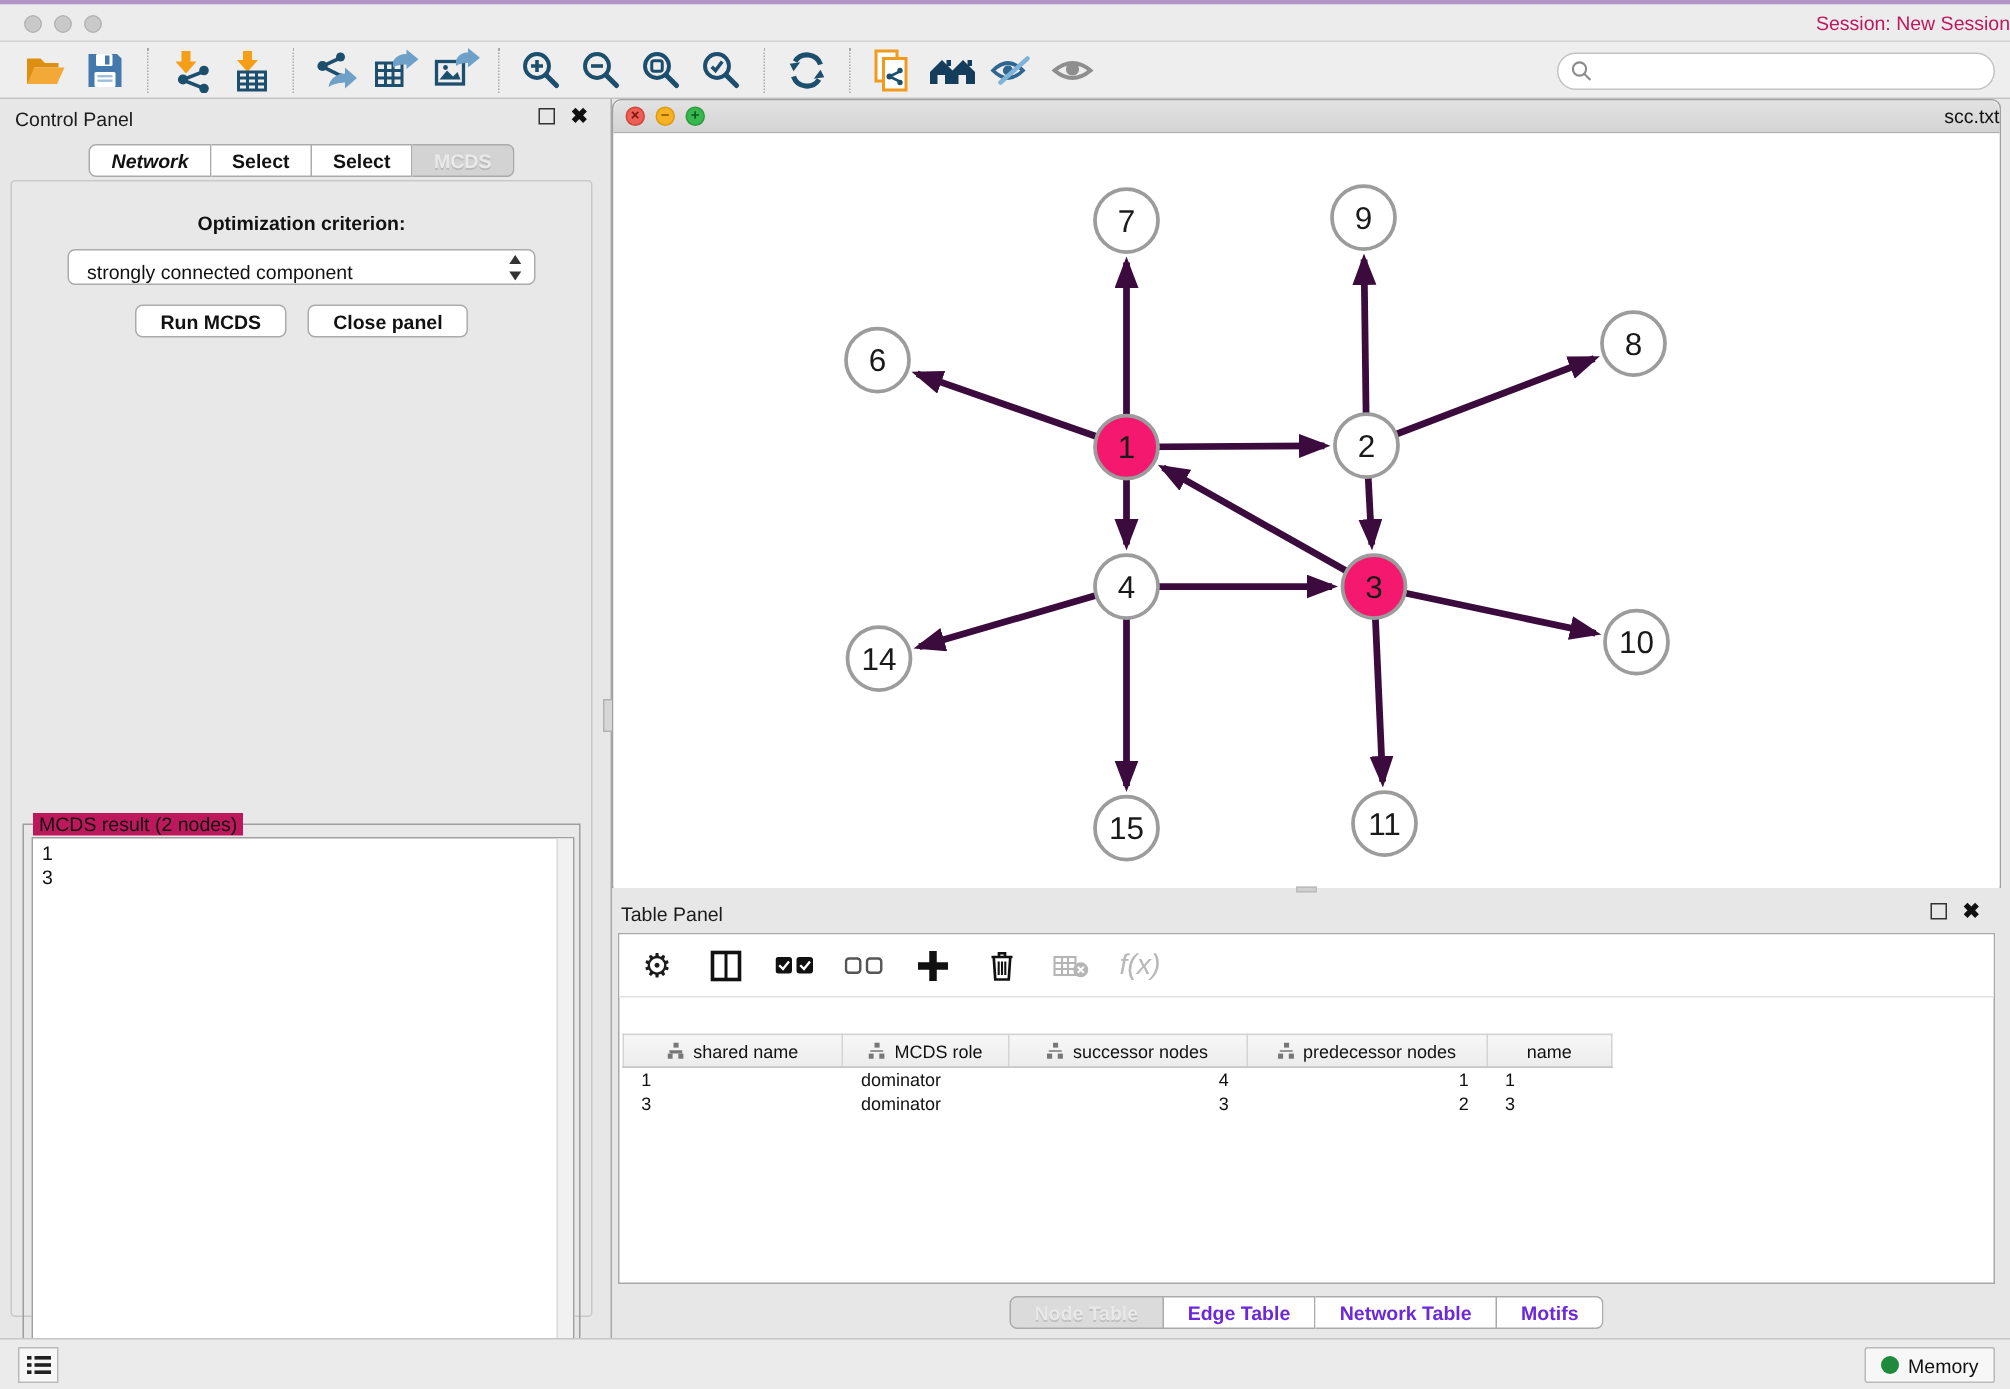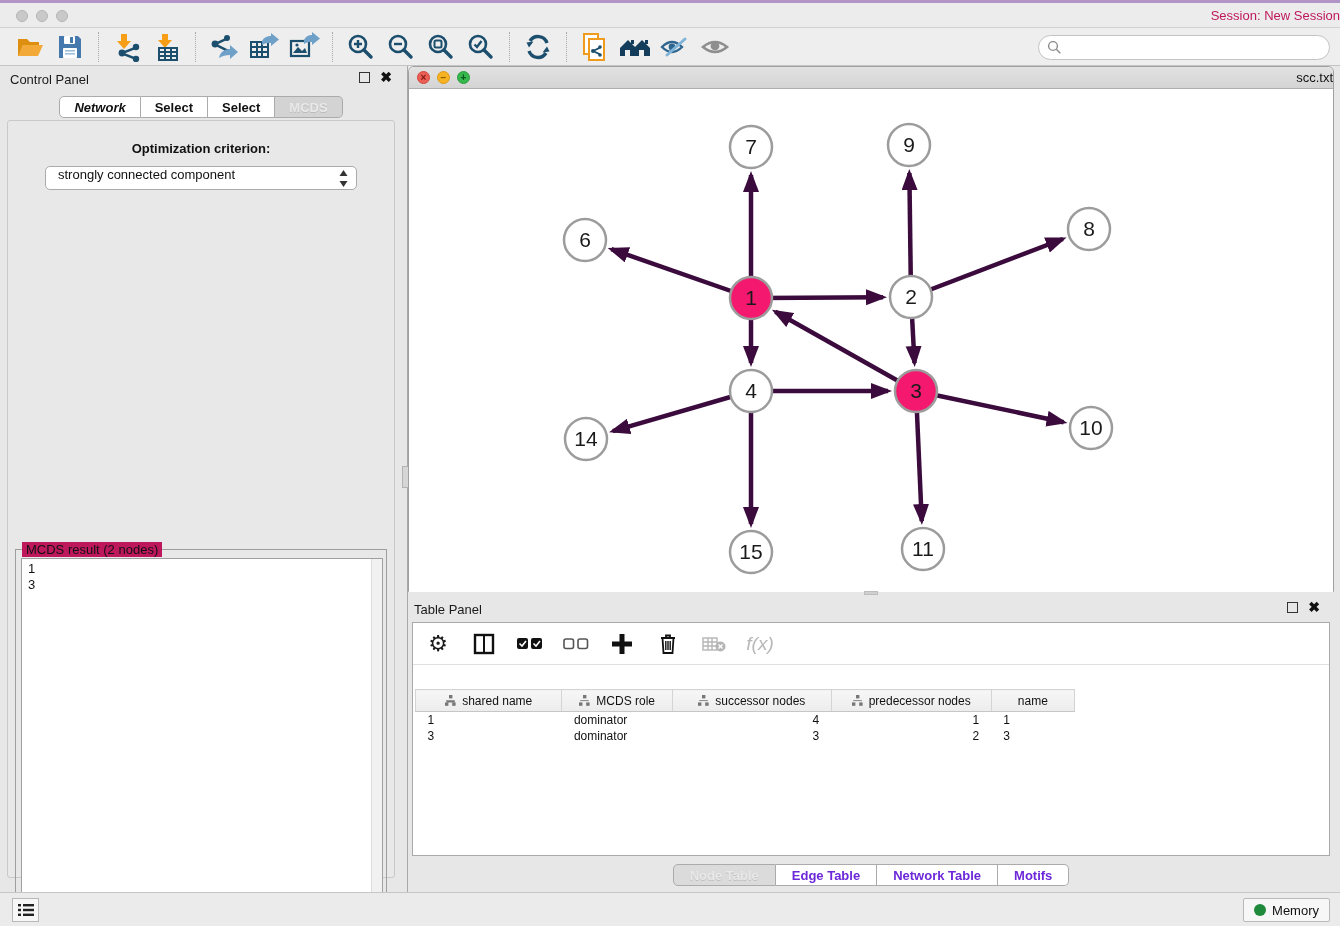--- a/index.html
+++ b/index.html
@@ -25,21 +25,21 @@
   .panel-header-icons { position:absolute; right:10px; top:6px; display:flex; gap:10px; align-items:center; }
   .float-icon { width:11px; height:11px; border:1.5px solid #333; display:inline-block; background:transparent; }
   .close-icon { font-size:14px; font-weight:bold; color:#111; line-height:11px; }
   .cp-tabs { position:absolute; left:0; top:30px; width:402px; display:flex; justify-content:center; }
   .cp-tab { height:22px; padding:3px 14px; font-size:13px; font-weight:bold; background:#FFFFFF; border:1px solid #ABABAB; border-left:none; color:#111; }
   .cp-tab:first-child { border-left:1px solid #ABABAB; border-top-left-radius:5px; border-bottom-left-radius:5px;font-style:italic; }
   .cp-tab:last-child { border-top-right-radius:5px; border-bottom-right-radius:5px; }
   .cp-tab.active { background:#D3D3D3; color:#E9E9E9; text-shadow:0 1px 0 #bbb; }
   .cp-body { position:absolute; left:7px; top:54px; width:388px; height:758px; background:#E9E8E8; border:1px solid #C9C9C9; border-radius:3px; }
   .opt-label { margin-top:20px; text-align:center; font-size:13px; font-weight:600; color:#111; }
-  .dropdown { position:relative; margin:10px auto 0 auto; width:312px; height:24px; background:#fff; border:1px solid #ABABAB; border-radius:5px; font-size:13px; display:flex; align-items:flex-start; padding-left:12px; color:#111; }
+  .dropdown { position:relative; margin:10px auto 0 auto; width:312px; height:24px; background:#fff; border:1px solid #ABABAB; border-radius:5px; font-size:13px; display:flex; align-items:flex-end; padding-left:12px; color:#111; }
   .dropdown .stepper { position:absolute; right:8px; top:3px; }
   .btn-row { display:flex; justify-content:center; gap:14px; margin-top:13px; }
   .cp-btn { height:22px; padding:2px 16px; background:#FFFFFF; border:1px solid #ABABAB; border-radius:5px; font-size:13px; font-weight:600; color:#111; }
   .result-group { position:absolute; left:7px; top:428px; width:372px; height:378px; border:1px solid #9E9E9E; }
   .result-legend { position:absolute; left:6px; top:-8px; background:#be185d; padding:0 4px; font-size:13px; color:#111; }
   .result-box { position:absolute; left:5px; top:8px; width:362px; height:364px; background:#fff; border:1px solid #A0A0A0; }
   .result-text { position:absolute; left:0; top:0; right:12px; bottom:0; font-size:13px; color:#111; padding:2px 0 0 6px; white-space:pre-line; line-height:16px; }
   .result-scroll { position:absolute; right:0; top:0; width:11px; height:100%; background:#F1F1F1; border-left:1px solid #DCDCDC; }
 
   
@@ -274,20 +274,24 @@
     <div class="cp-body">
       <div class="opt-label">Optimization criterion:</div>
       <div class="dropdown">
         <span>strongly connected component</span>
         <span class="stepper">
           <svg width="9" height="17" viewBox="0 0 9 17">
               <path fill="#333" d="M4.5 0L8.5 6h-8z"></path>
               <path fill="#333" d="M4.5 17L0.5 11h8z"></path>
             </svg>
         </span>
+      </div>
+      <div class="btn-row">
+        <button class="cp-btn">Run MCDS</button>
+        <button class="cp-btn">Close panel</button>
       </div>
       <div class="result-group">
         <span class="result-legend">MCDS result (2 nodes)</span>
         <div class="result-box">
           <div class="result-text">1
 3</div>
           <div class="result-scroll"></div>
         </div>
       </div>
     </div>

